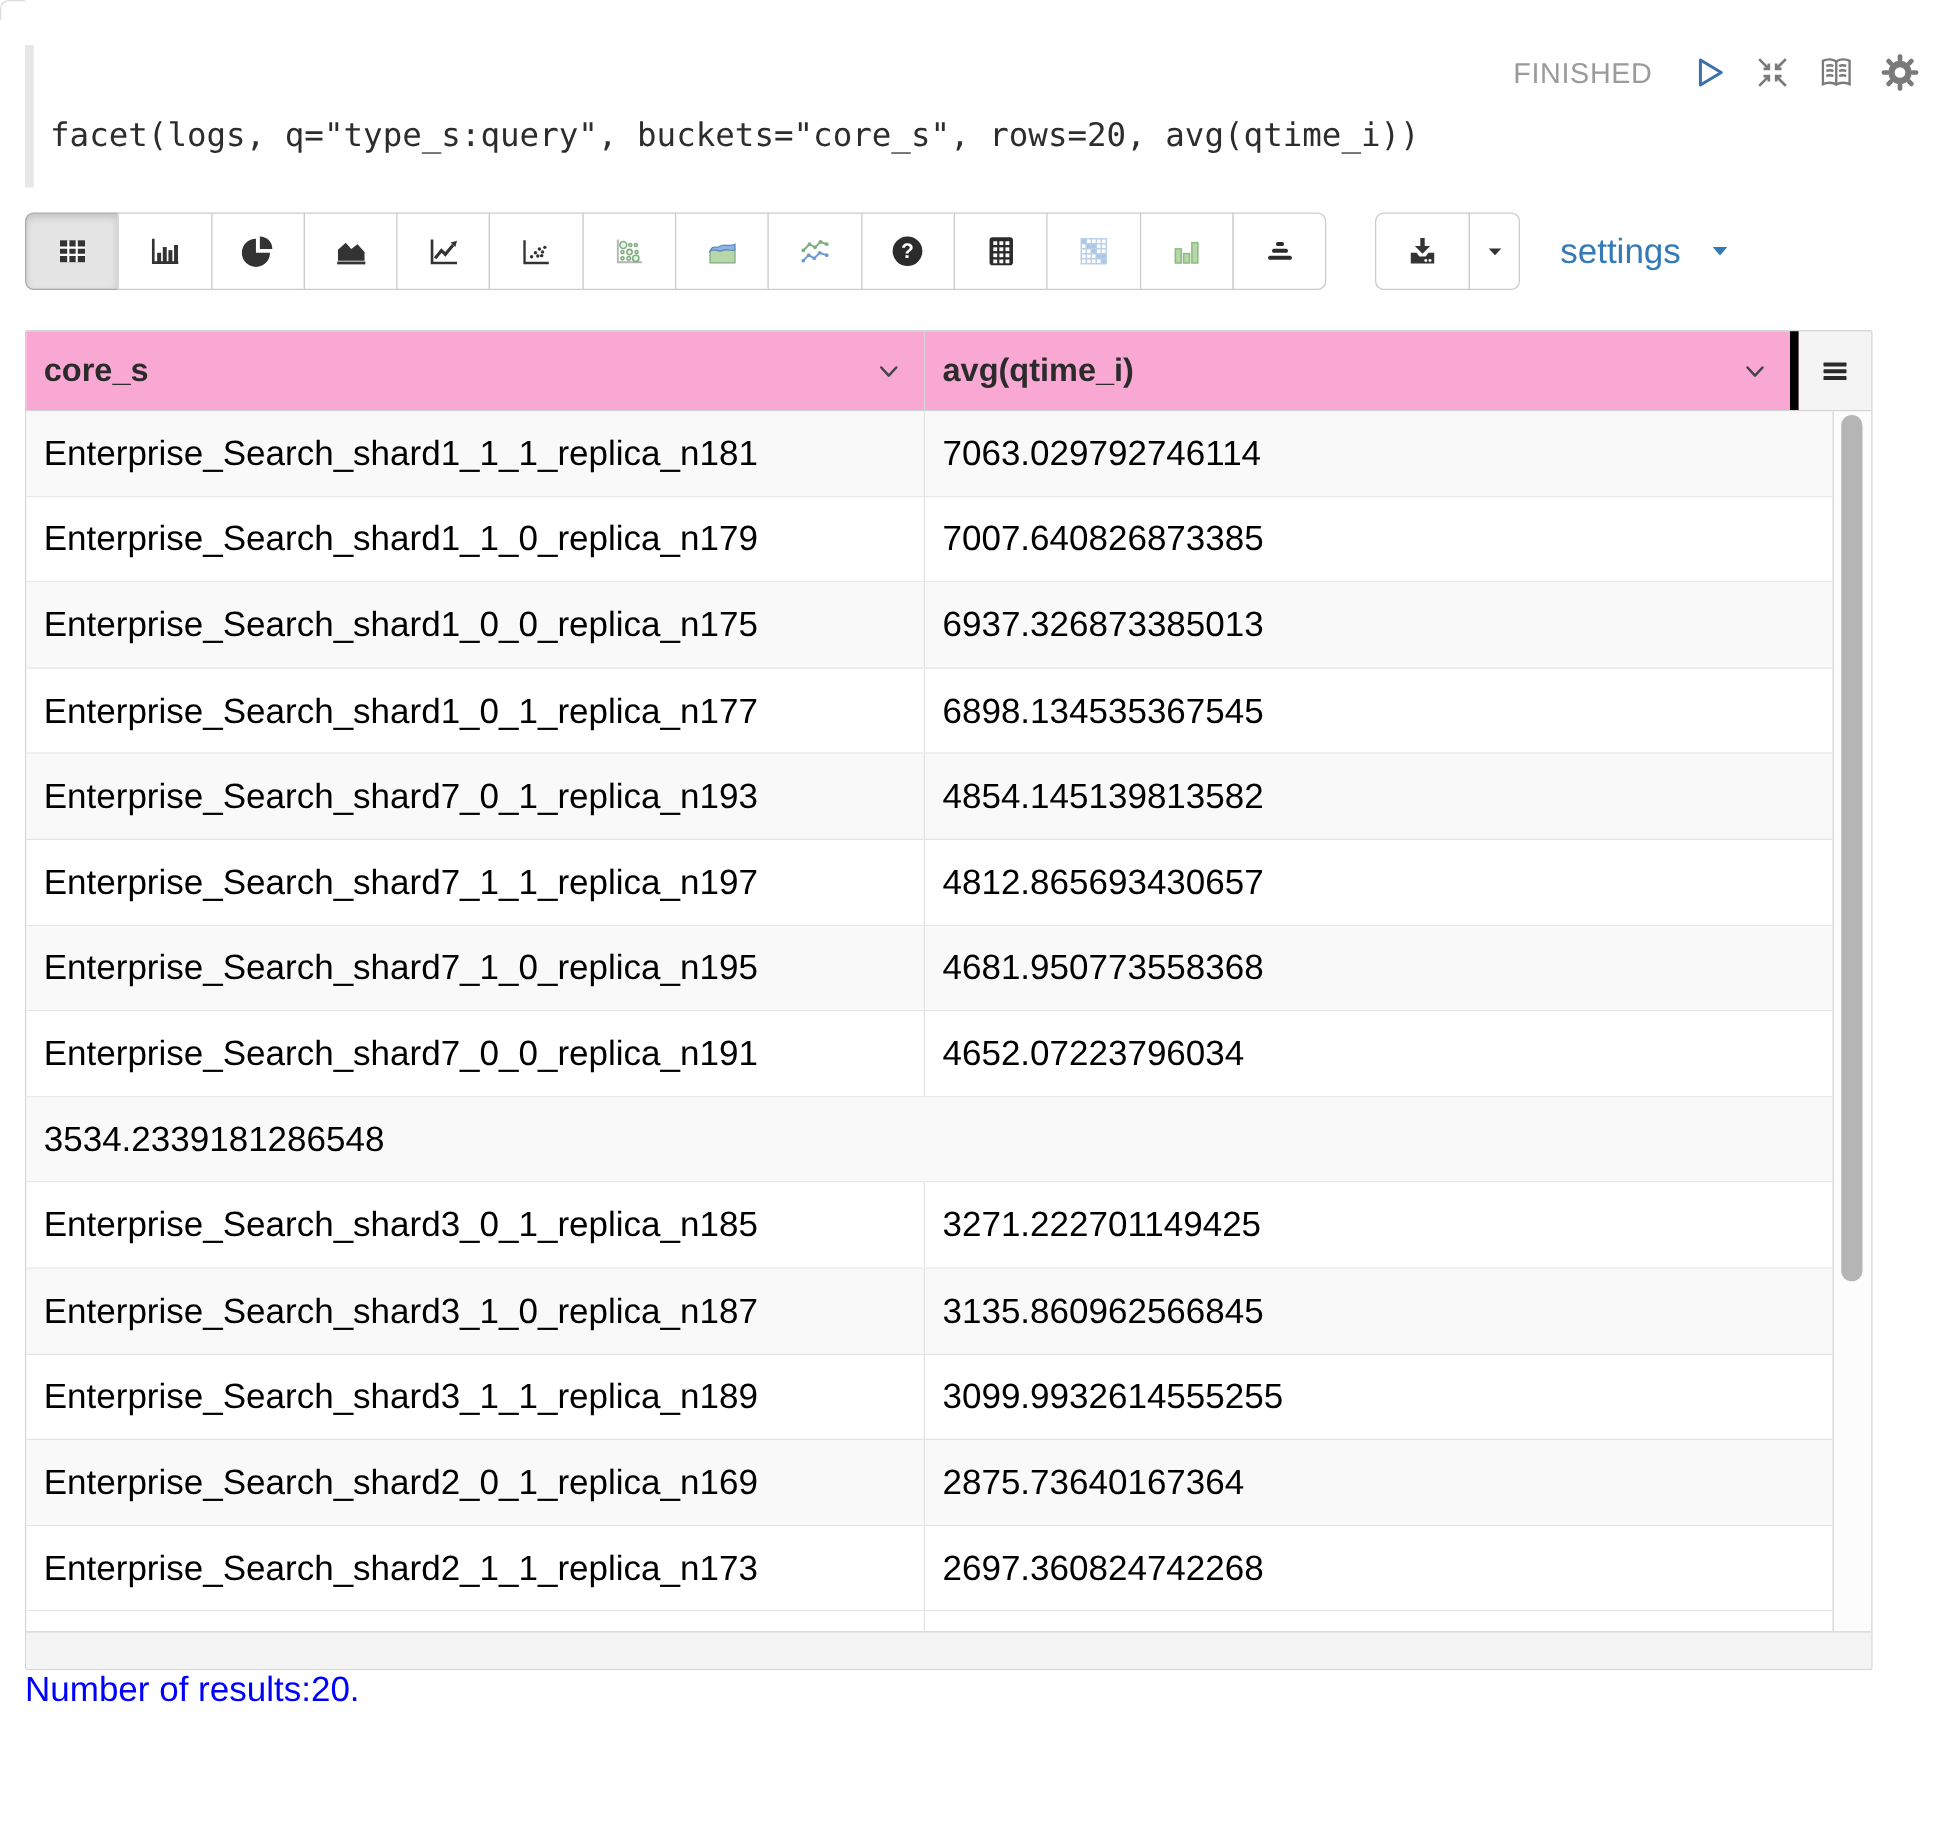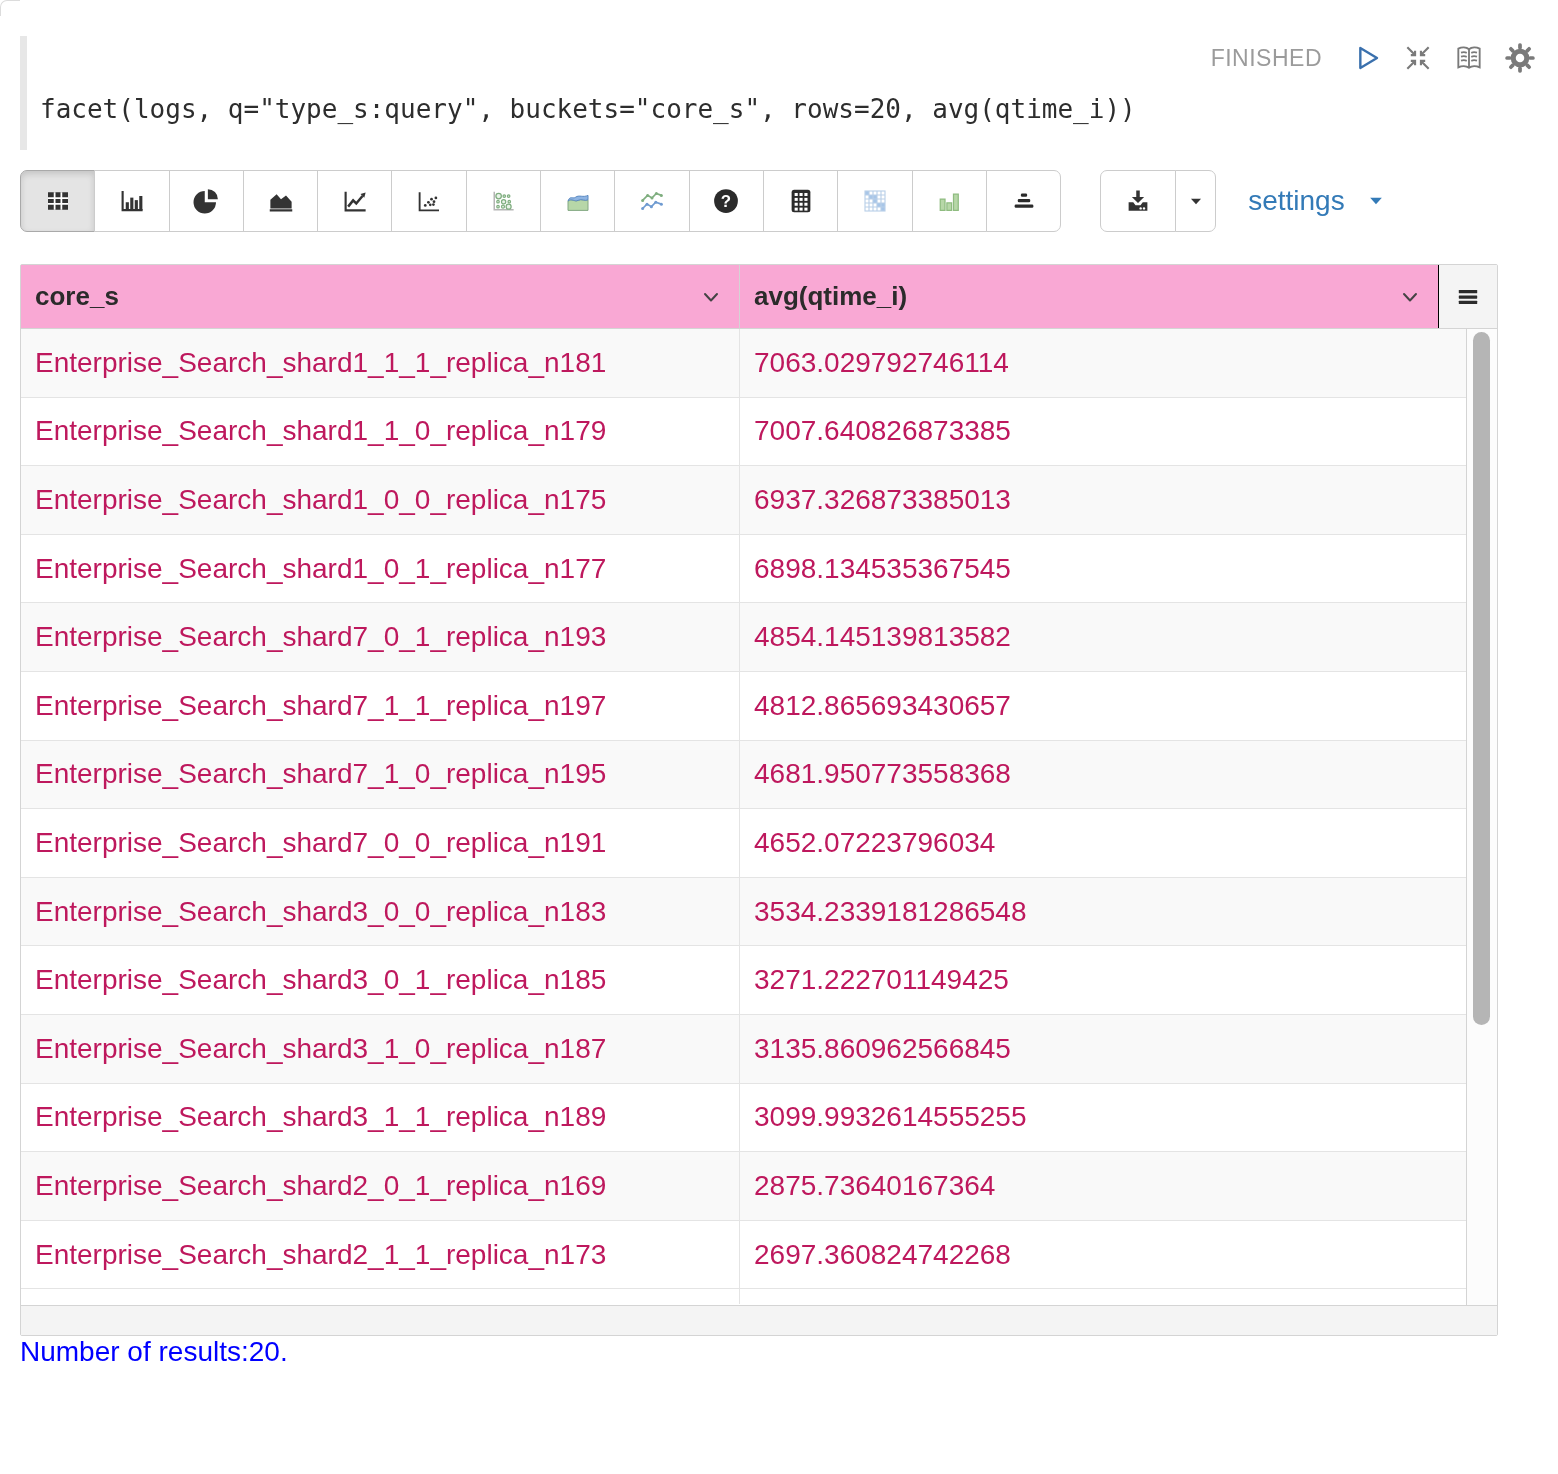--- a/index.html
+++ b/index.html
@@ -31,30 +31,30 @@
 .dl-group .tbtn.caret{width:41px}
 .settings-link{margin-left:32px;display:flex;align-items:center;gap:21px;color:#337ab7;
                font-size:28px;cursor:pointer}
 
 
 .grid{margin-top:32px;width:1478px;border:1px solid #d4d4d4;border-radius:2px}
 .grid-header{display:flex;height:64px;border-bottom:1px solid #d4d4d4;background:#f9a8d4}
 .hcell{display:flex;align-items:center;justify-content:space-between;
        padding:0 16px 0 14px;font-size:26px;font-weight:bold;color:#2b2b2b;cursor:pointer}
 .hcell.c0{width:719px;border-right:1px solid #d4d4d4}
-.hcell.c1{flex:1;border-right:1px solid #000000}
+.hcell.c1{flex:1;border-right:7px solid #000000}
 .hcell.menu{width:58px;justify-content:center;background:#f4f4f4;padding:0}
 .grid-body{display:flex;height:976px;overflow:hidden}
 .rows{width:1447px}
 [data-rows]{display:contents}
 .trow{display:flex;height:68.6px;border-bottom:1px solid #e4e4e4}
 .trow.striped{background:#f9f9f9}
 .trow.plain{background:#fff}
 .trow.partial{height:15px;background:#fff;border-bottom:none}
-.tcell{display:flex;align-items:center;padding-left:14px;font-size:28px;color:#be185d;
+.tcell{display:flex;align-items:center;padding-left:14px;font-size:28px;color:#000000;
        white-space:nowrap;overflow:hidden}
 .tcell.c0{width:719px;border-right:1px solid #e4e4e4}
 .tcell.c1{flex:1}
 .vscroll{width:31px;border-left:1px solid #d4d4d4;background:#fcfcfc;position:relative;cursor:pointer}
 .vthumb{position:absolute;top:3px;left:6px;width:17px;height:71%;background:#b5b5b5;border-radius:9px}
 .hscroll{height:30px;background:#f4f4f4;border-top:1px solid #d4d4d4;cursor:pointer}
 
 
 .results{font-size:28px;color:#0000ff}
 svg{display:block}
@@ -353,21 +353,20 @@
             </div><div class="trow plain">
               <div class="tcell c0">Enterprise_Search_shard7_1_1_replica_n197</div>
               <div class="tcell c1">4812.865693430657</div>
             </div><div class="trow striped">
               <div class="tcell c0">Enterprise_Search_shard7_1_0_replica_n195</div>
               <div class="tcell c1">4681.950773558368</div>
             </div><div class="trow plain">
               <div class="tcell c0">Enterprise_Search_shard7_0_0_replica_n191</div>
               <div class="tcell c1">4652.07223796034</div>
             </div><div class="trow striped">
-              <div class="tcell c0">Enterprise_Search_shard3_0_0_replica_n183</div>
               <div class="tcell c1">3534.2339181286548</div>
             </div><div class="trow plain">
               <div class="tcell c0">Enterprise_Search_shard3_0_1_replica_n185</div>
               <div class="tcell c1">3271.222701149425</div>
             </div><div class="trow striped">
               <div class="tcell c0">Enterprise_Search_shard3_1_0_replica_n187</div>
               <div class="tcell c1">3135.860962566845</div>
             </div><div class="trow plain">
               <div class="tcell c0">Enterprise_Search_shard3_1_1_replica_n189</div>
               <div class="tcell c1">3099.9932614555255</div>

